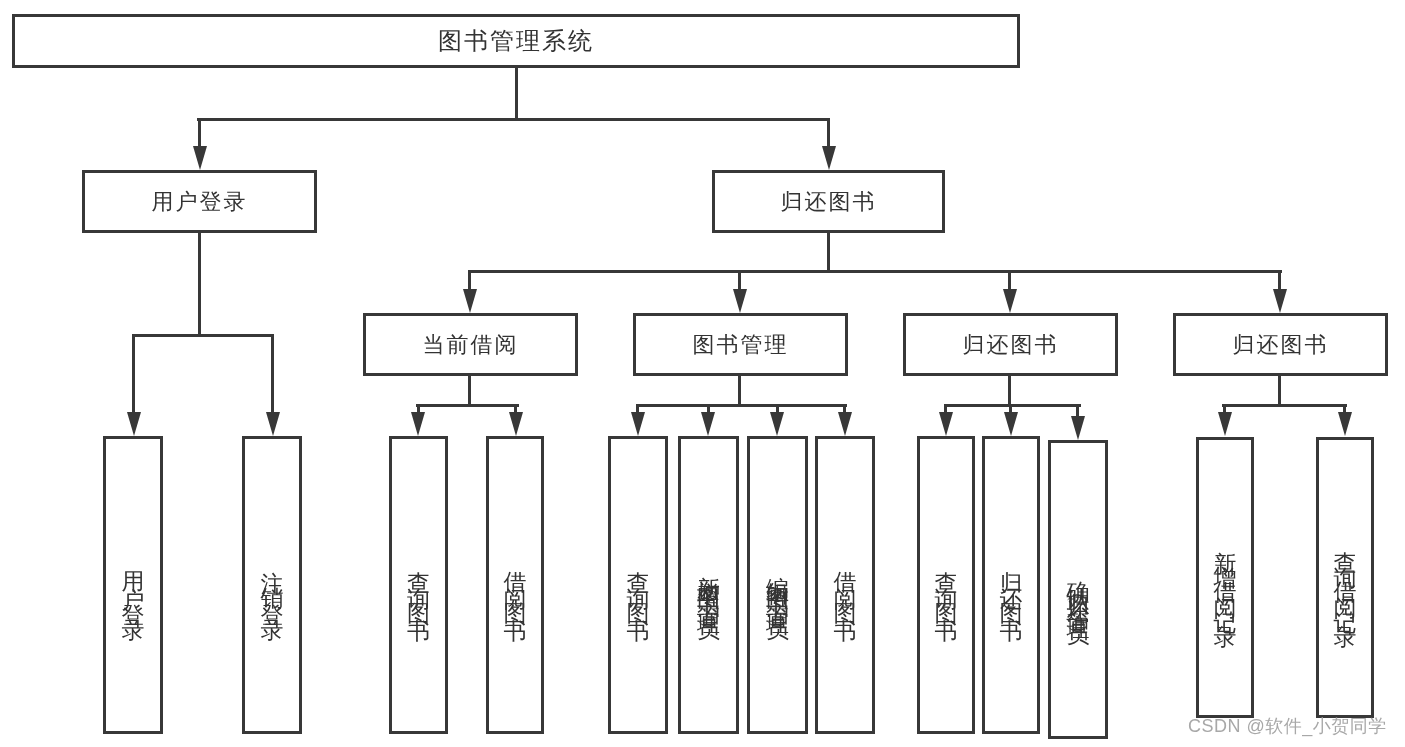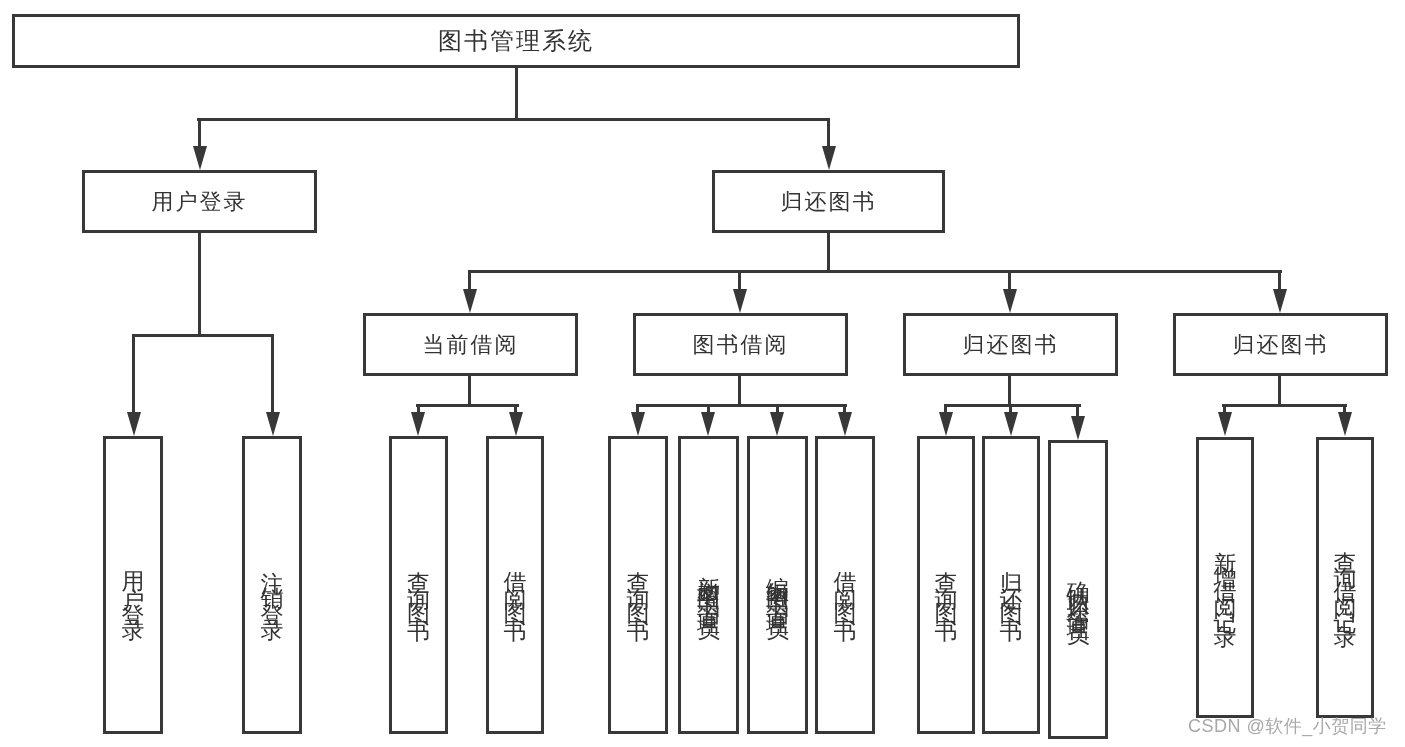--- a/index.html
+++ b/index.html
@@ -86,21 +86,21 @@
   <div class="vl" style="left:468px;top:270px;height:22px"></div>
   <div class="ar" style="left:463px;top:289px"></div>
   <div class="vl" style="left:738px;top:270px;height:22px"></div>
   <div class="ar" style="left:733px;top:289px"></div>
   <div class="vl" style="left:1008px;top:270px;height:22px"></div>
   <div class="ar" style="left:1003px;top:289px"></div>
   <div class="vl" style="left:1278px;top:270px;height:22px"></div>
   <div class="ar" style="left:1273px;top:289px"></div>
 
   <div class="box h" style="left:363px;top:313px;width:215px;height:63px">当前借阅</div>
-  <div class="box h" style="left:633px;top:313px;width:215px;height:63px">图书借阅</div>
+  <div class="box h" style="left:633px;top:313px;width:215px;height:63px">图书管理</div>
   <div class="box h" style="left:903px;top:313px;width:215px;height:63px">归还图书</div>
   <div class="box h" style="left:1173px;top:313px;width:215px;height:63px">归还图书</div>
 
   <div class="vl" style="left:468px;top:376px;height:31px"></div>
   <div class="hl" style="left:416px;top:404px;width:103px"></div>
   <div class="vl" style="left:417px;top:404px;height:10px"></div>
   <div class="ar" style="left:411px;top:412px"></div>
   <div class="vl" style="left:514px;top:404px;height:10px"></div>
   <div class="ar" style="left:509px;top:412px"></div>
   <div class="box v" style="left:389px;top:436px;width:59px;height:298px">查询图书</div>

